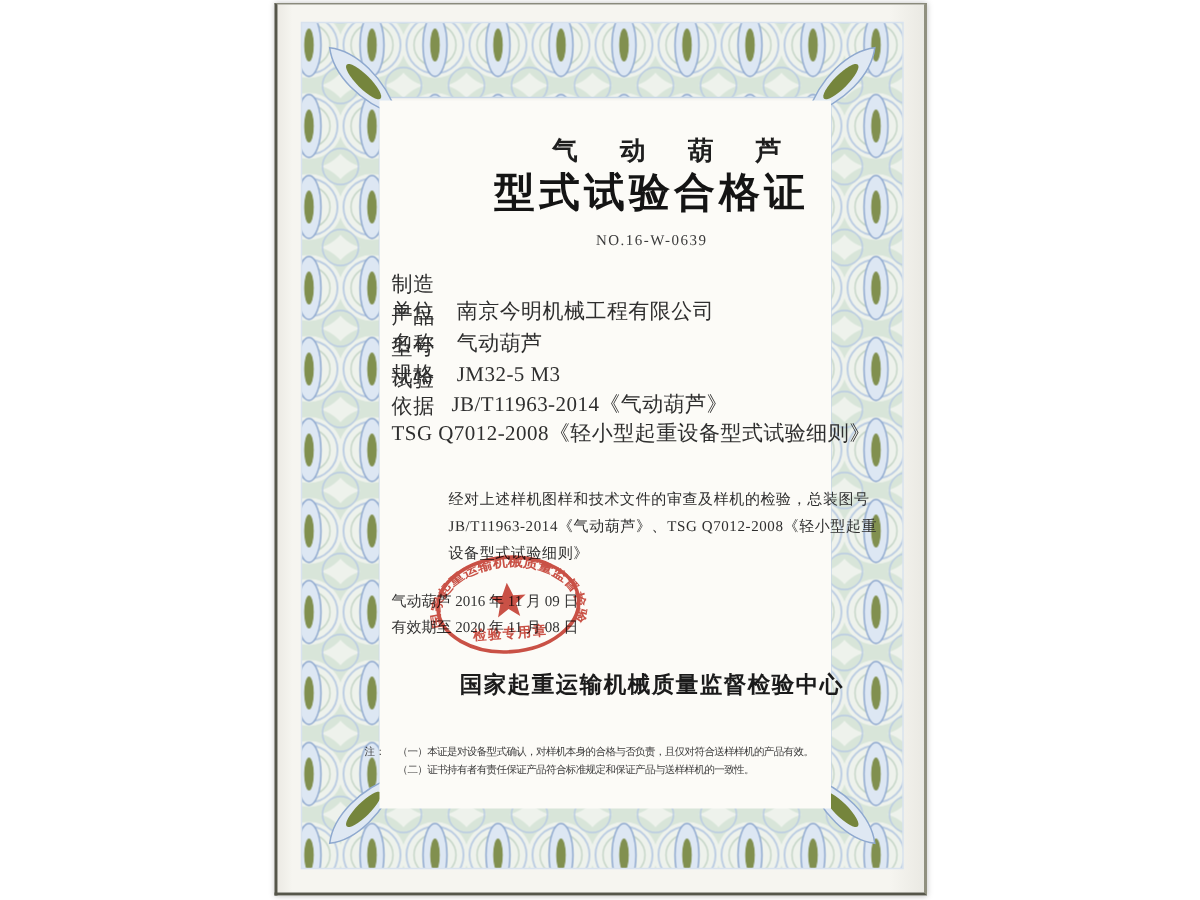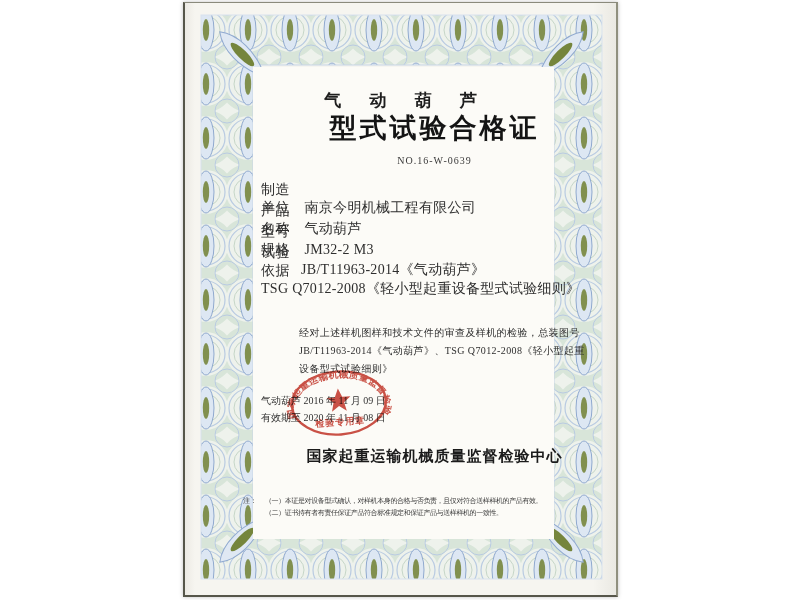--- a/index.html
+++ b/index.html
@@ -17,21 +17,21 @@
     border-bottom:2px solid #56564a;
     box-shadow:0 0 4px rgba(0,0,0,.25);
   }
   .band-svg{position:absolute;left:0;top:0;}
   .inner-area{
     position:absolute;left:68px;top:64px;width:301px;height:472px;
     background:#fcfbf7;
   }
   .txt{position:absolute;color:#2d2d2d;white-space:nowrap;}
   .center{left:0;width:100%;text-align:center;padding-left:34px;}
-  .product-line{top:86px;font-size:17px;font-weight:700;letter-spacing:12px;padding-left:12px;box-sizing:border-box;color:#1e1e1e;}
+  .product-line{top:86px;font-size:17px;font-weight:700;letter-spacing:12px;padding-left:12px;box-sizing:border-box;color:#1e1e1e;margin-left:44px;}
   .main-title{top:107px;font-size:27px;font-weight:700;letter-spacing:3px;color:#141414;}
   .cert-no{top:152px;font-size:10px;letter-spacing:1px;color:#3a3a3a;}
   .row{position:absolute;left:76px;font-size:14px;color:#2e2e2e;}
   .row .lab{display:inline-block;width:40px;letter-spacing:0.5px;}
   .row .val{display:inline-block;margin-left:0px;letter-spacing:0.3px;}
   .stmt{position:absolute;left:114px;font-size:10px;letter-spacing:0.4px;color:#2e2e2e;}
   .date-row{position:absolute;left:76px;font-size:10px;color:#333;}
   .date-row .lab{display:inline-block;width:40px;}
   .issuer{top:444px;font-size:15px;font-weight:700;letter-spacing:1px;color:#1b1b1b;}
   .notes-label{position:absolute;left:58px;top:493px;font-size:7px;color:#3c3c3c;}
@@ -95,21 +95,21 @@
   <div class="row" style="top:178px">
     <span class="lab">制造单位</span>
     <span class="val">南京今明机械工程有限公司</span>
   </div>
   <div class="row" style="top:199px">
     <span class="lab">产品名称</span>
     <span class="val">气动葫芦</span>
   </div>
   <div class="row" style="top:220px">
     <span class="lab">型号规格</span>
-    <span class="val">JM32-2 M3</span>
+    <span class="val">JM32-5 M3</span>
   </div>
   <div class="row" style="top:241px">
     <span class="lab">试验依据</span>
     <span class="val">TSG Q7012-2008《轻小型起重设备型式试验细则》</span>
   </div>
   <div class="row" style="top:258px;left:116px">
     <span class="val">JB/T11963-2014《气动葫芦》</span>
   </div>
 
   <div class="stmt" style="top:323px">经对上述样机图样和技术文件的审查及样机的检验，总装图号</div>

